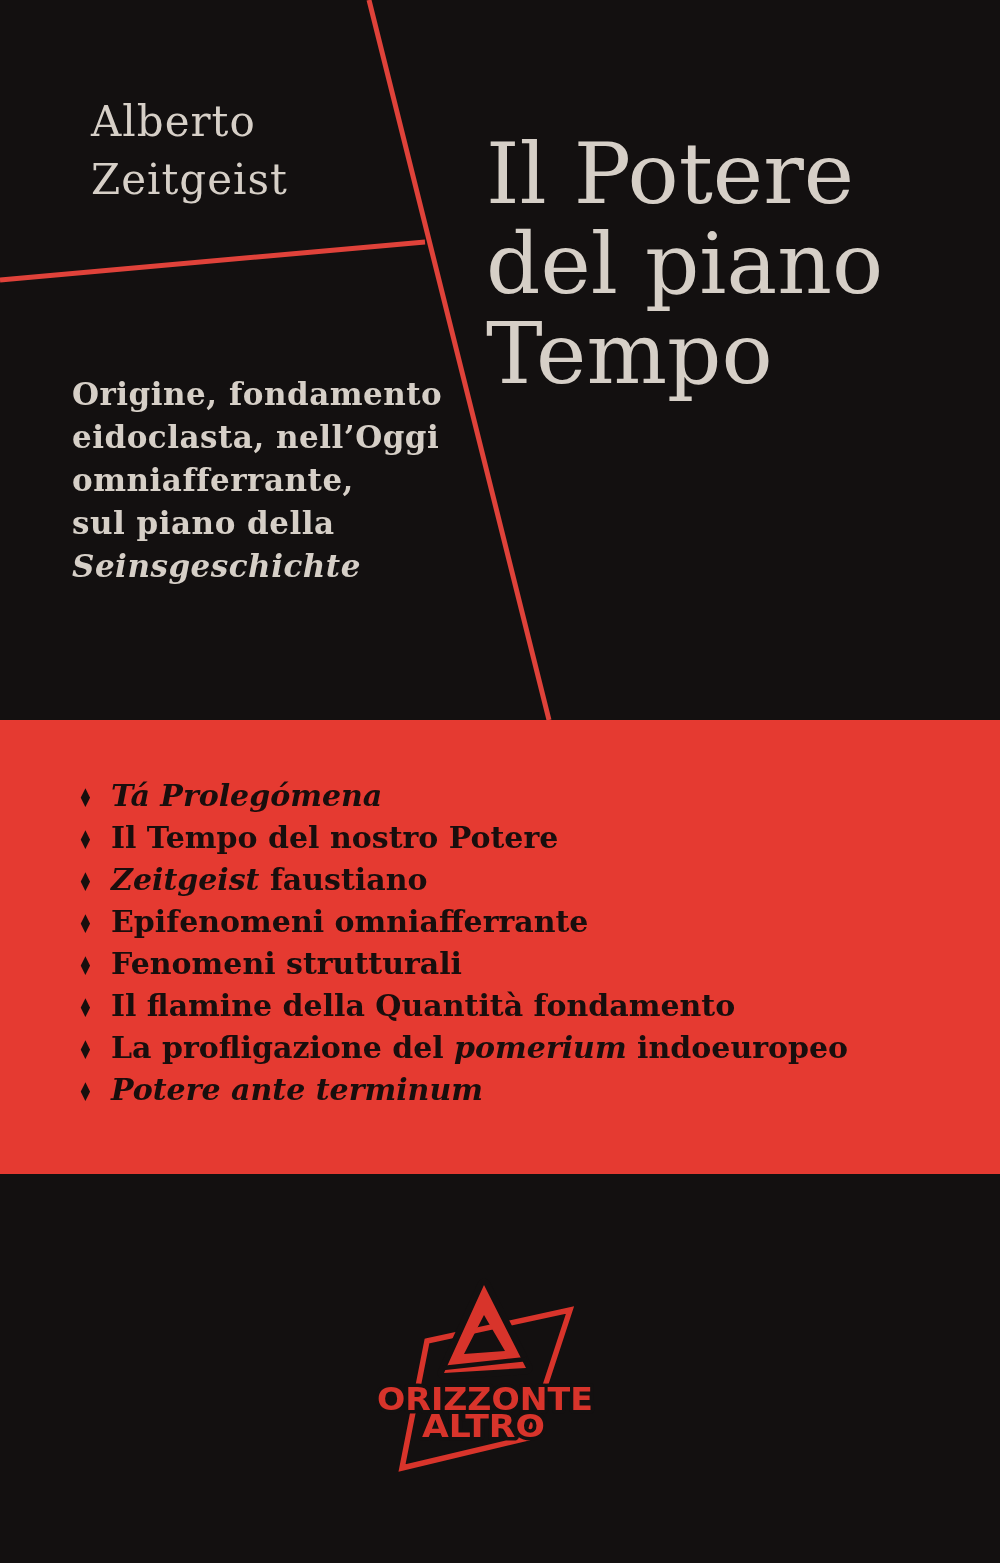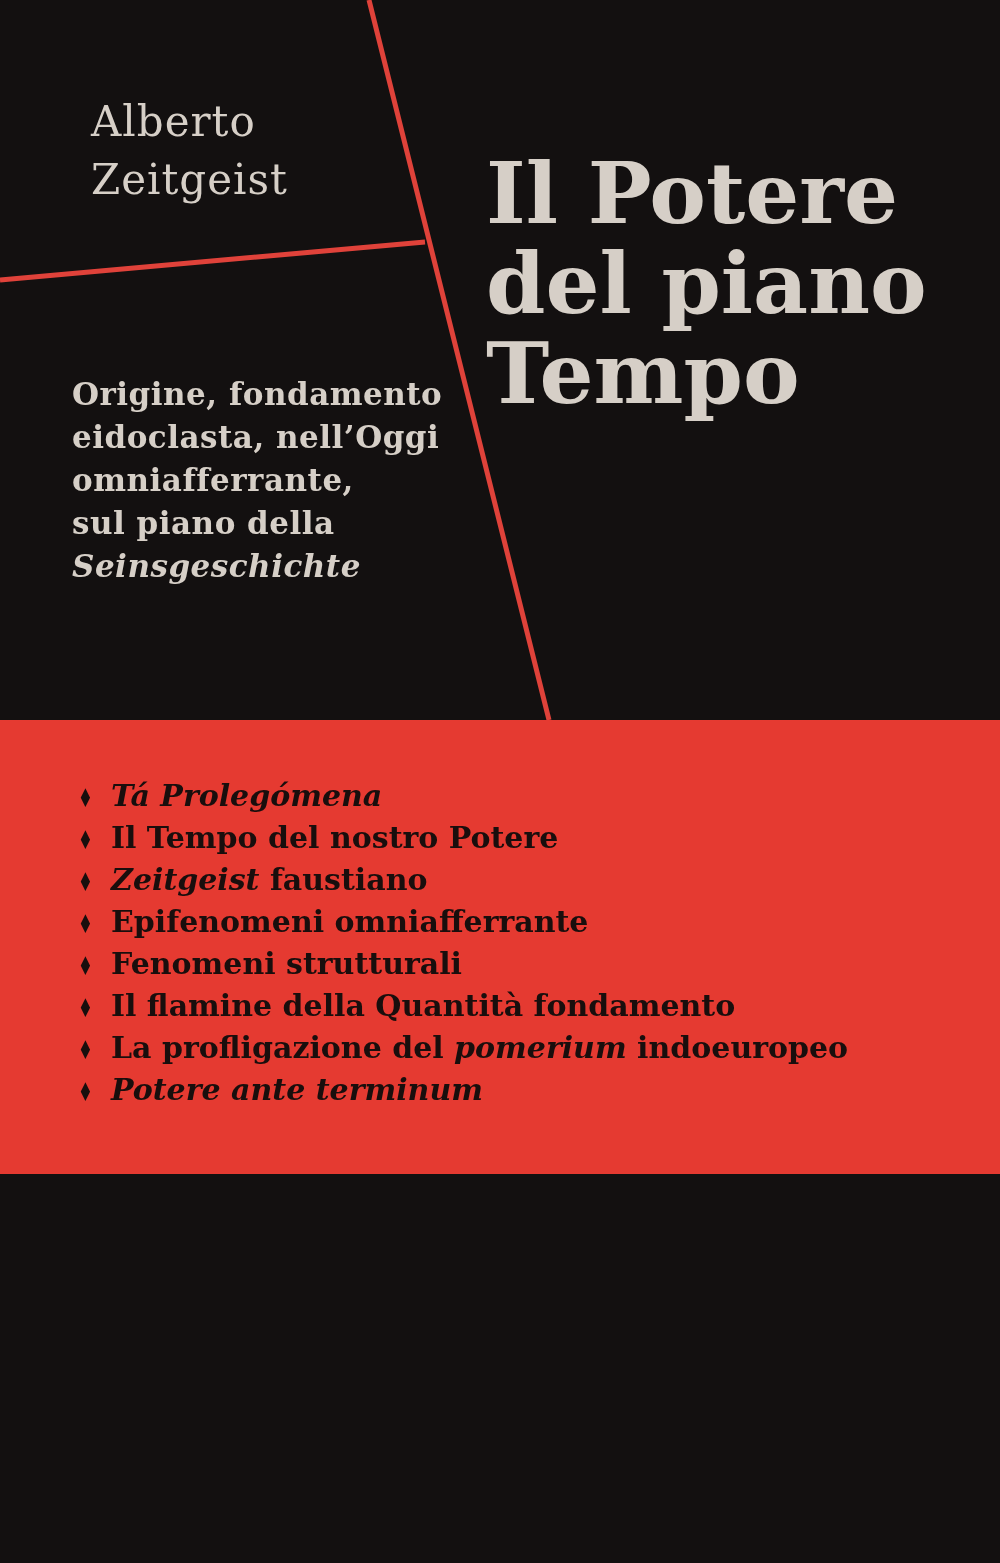--- a/index.html
+++ b/index.html
@@ -10,22 +10,22 @@
     font-family:"DejaVu Serif", serif;
   }
   .deco-lines { position:absolute; left:0; top:0; width:1000px; height:1563px; display:block; }
   .author {
     position:absolute; left:91px; top:93px;
     font-size:42px; line-height:58px; font-weight:normal;
     color:var(--light,#d6cfc7); letter-spacing:1px;
   }
   .title {
     position:absolute; left:486px; top:129px;
-    font-size:85px; line-height:90px; font-weight:bold;
-    color:var(--light,#d6cfc7); letter-spacing:0;margin-top:19px;
+    font-size:85px; line-height:90px; font-weight:normal;
+    color:var(--light,#d6cfc7); letter-spacing:0;
   }
   .subtitle {
     position:absolute; left:72px; top:373px;
     font-size:31px; line-height:43px; font-weight:bold;
     color:var(--light,#d6cfc7); letter-spacing:0.5px;
   }
   .block-line { display:block; white-space:nowrap; }
   .italic { font-style:italic; }
   .band {
     position:absolute; left:0; top:720px; width:1000px; height:454px;
@@ -87,14 +87,28 @@
       <li><span class="bullet">♦</span><span><span class="it">Tá Prolegómena</span></span></li>
       <li><span class="bullet">♦</span><span><span>Il Tempo del nostro Potere</span></span></li>
       <li><span class="bullet">♦</span><span><span class="it">Zeitgeist</span><span> faustiano</span></span></li>
       <li><span class="bullet">♦</span><span><span>Epifenomeni omniafferrante</span></span></li>
       <li><span class="bullet">♦</span><span><span>Fenomeni strutturali</span></span></li>
       <li><span class="bullet">♦</span><span><span>Il flamine della Quantità fondamento</span></span></li>
       <li><span class="bullet">♦</span><span><span>La profligazione del </span><span class="it">pomerium</span><span> indoeuropeo</span></span></li>
       <li><span class="bullet">♦</span><span><span class="it">Potere ante terminum</span></span></li>
     </ul>
 
+  <div class="logo">
+    <svg viewBox="0 0 320 240" aria-hidden="true">
+
+      <path d="M87,86 L230,55 L188,183 L62,213 Z" fill="none" stroke="#d8342b" stroke-width="5.5"></path>
+
+      <g>
+        <path d="M144,30 L104,118 L186,113 Z" fill="none" stroke="#131010" stroke-width="13" stroke-linejoin="round"></path>
+        <path d="M144,30 L104,118 L186,113 Z M144,60 L124,99 L165,96 Z" fill="#d8342b" fill-rule="evenodd"></path>
+        <line x1="103" y1="113" x2="187" y2="104" stroke="#131010" stroke-width="4.5"></line>
+      </g>
+      <text x="37" y="155" font-size="32" textLength="216" lengthAdjust="spacingAndGlyphs">ORIZZONTE</text>
+      <text x="82" y="182" font-size="32" textLength="123" lengthAdjust="spacingAndGlyphs">ALTRO</text>
+    </svg>
+  </div>
 
 </div>
 
 </body></html>

